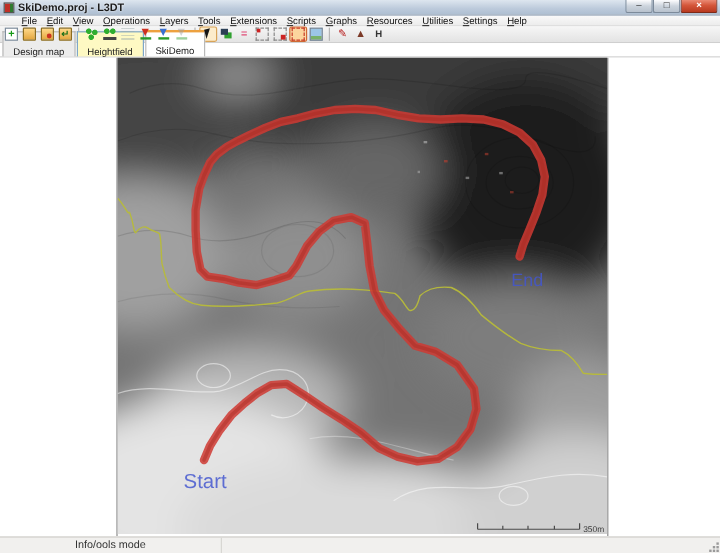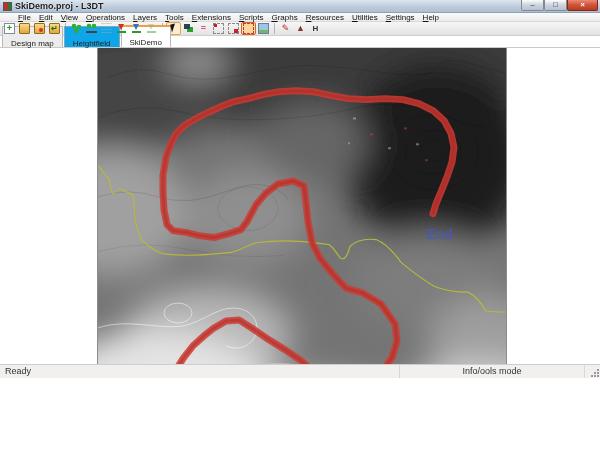--- a/index.html
+++ b/index.html
@@ -1,18 +1,18 @@
 <!DOCTYPE html>
 <html><head>
 <meta charset="utf-8">
 <style>
   * { margin:0; padding:0; box-sizing:border-box; }
   html,body { width:600px; height:461px; overflow:hidden; background:#fff;
               font-family:"Liberation Sans", sans-serif; }
-  #window { position:relative; width:600px; height:378px; background:#fff;
+  #window { position:relative; width:600px; height:461px; background:#fff;
             display:flex; flex-direction:column; overflow:hidden; }
 
   
   .titlebar { height:13px; flex:0 0 13px; display:flex; align-items:center;
     background:linear-gradient(#dde6ef,#bccadb 60%,#aebfd2);
     border-bottom:1px solid #8fa0b4; padding:0 2px; position:relative; }
   .app-icon { width:9px; height:9px; margin:0 3px 0 1px;
     background:
       linear-gradient(90deg,#c03028 0 4px,#2f7a2f 4px 9px);
     border:1px solid #555; }
@@ -89,21 +89,21 @@
   .ico-annotate { color:#b82020; }
   .ico-mountain-view { color:#7c3a28; }
   .ico-help { color:#333; font-weight:bold; font-size:8px; }
 
   
   .tabbar { height:12px; flex:0 0 12px; background:#fff; display:flex; align-items:flex-end;
     border-bottom:1px solid #c9c9c9; padding-left:2px; }
   .tab { height:12px; font-size:8px; line-height:13px; padding:10px 8px; color:#222;
     border:1px solid #b9b9b9; border-bottom:none; margin-right:1px; cursor:default;
     background:#ececec; white-space:nowrap; }
-  .tab.selected { background:#0ea5e9; border-color:#7ea6c9; }
+  .tab.selected { background:#fef9c3; border-color:#7ea6c9; }
   .tab.active { background:#fff; border-top:2px solid #eda13f; line-height:11px; }
 
   
   .client { position:relative; flex:1 1 auto; background:#fff; overflow:hidden; }
   .map-frame { position:absolute; left:97px; top:0; width:410px; height:399px;
     border-left:1px solid #8c8c8c; border-right:1px solid #8c8c8c; }
   .map-frame svg { display:block; }
 
   
   .statusbar { height:14px; flex:0 0 14px; display:flex; align-items:center;
@@ -316,18 +316,17 @@
           <line x1="342" y1="393" x2="342" y2="396"></line>
           <line x1="364" y1="393" x2="364" y2="396"></line>
           <line x1="385" y1="391" x2="385" y2="396"></line>
           <text x="388" y="398" font-family="Liberation Sans, sans-serif" font-size="7" fill="#3a3a3a" stroke="none">350m</text>
         </g>
       </svg>
     </div>
   </div>
 
   <div class="statusbar">
-    <div class="sb-left">Ready</div>
     <div class="sb-mode">Info/ools mode</div>
     <div class="sb-grip"></div>
   </div>
 
 </div>
 
 </body></html>

